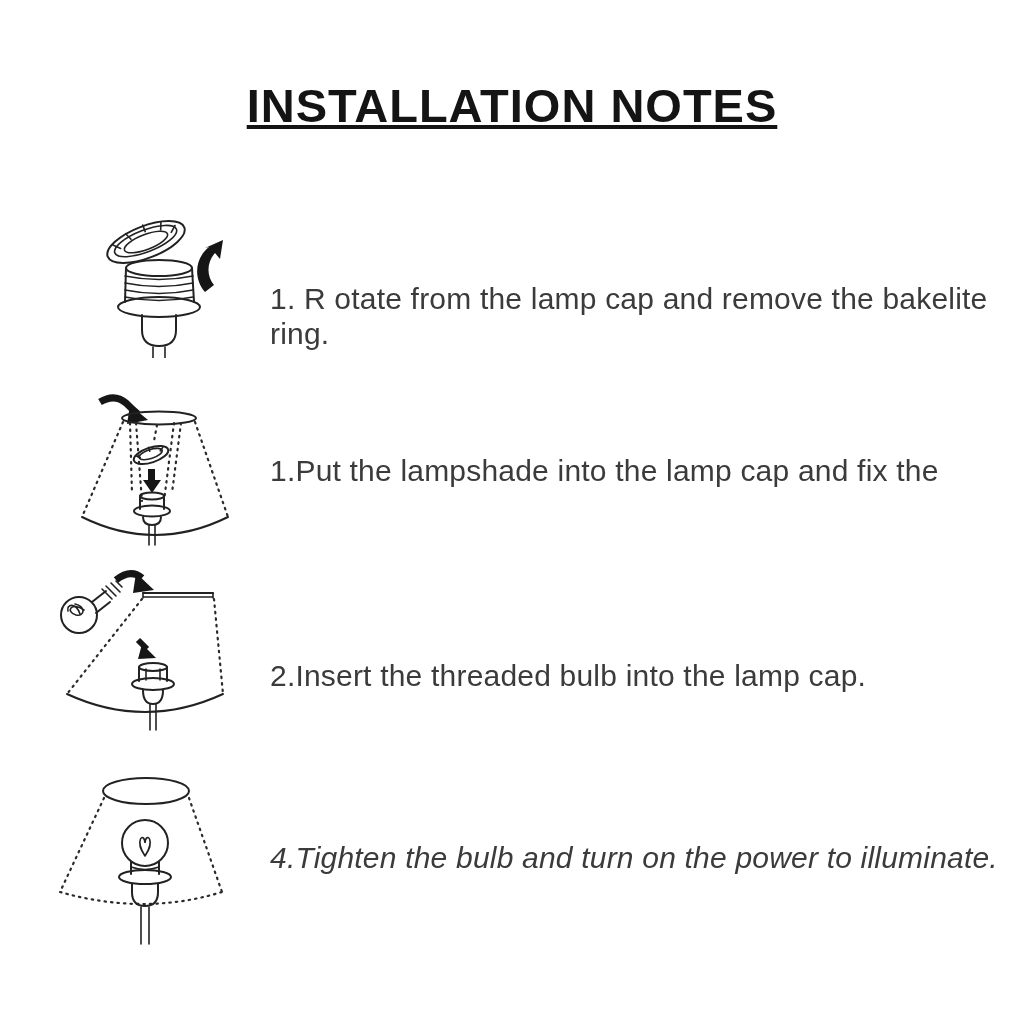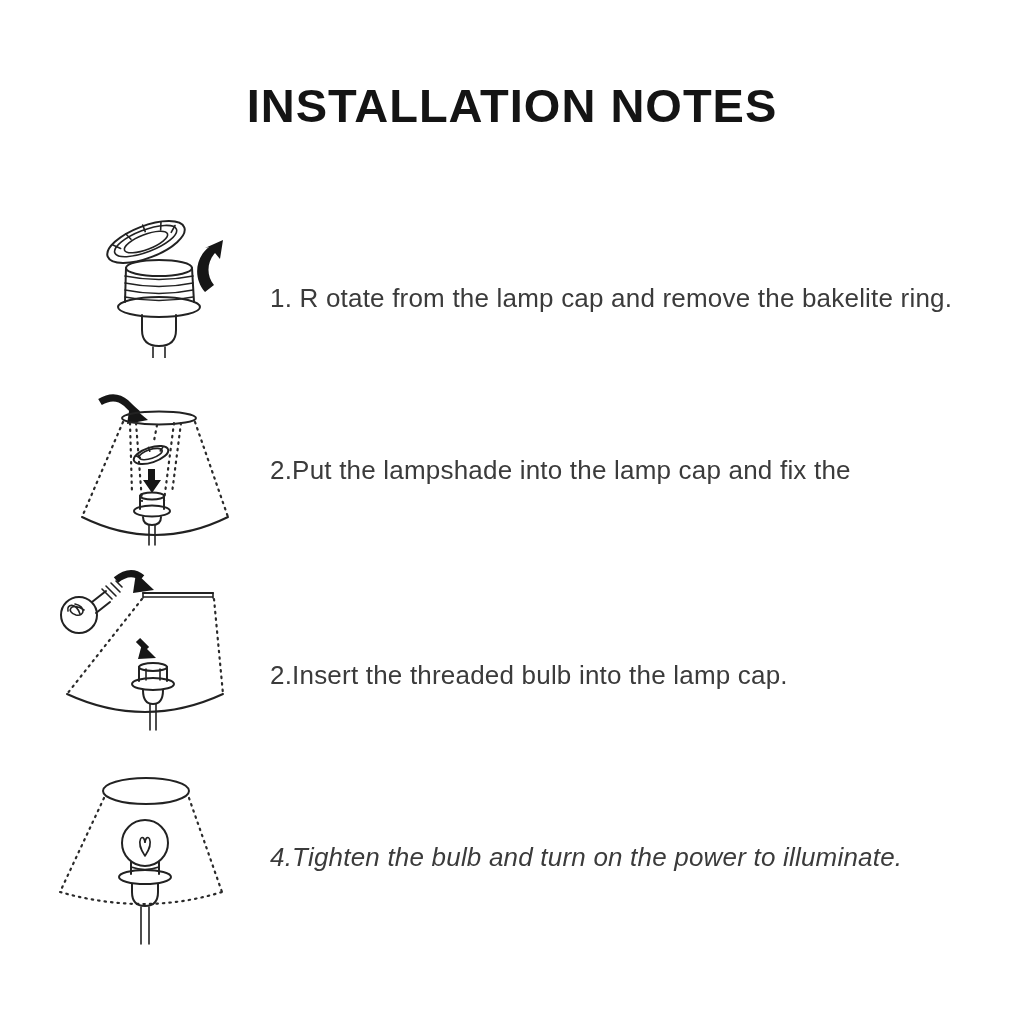--- a/index.html
+++ b/index.html
@@ -5,26 +5,27 @@
   html,body{margin:0;padding:0;}
   body{
     width:1024px;height:1024px;background:#ffffff;
     font-family:"Liberation Sans", sans-serif;position:relative;overflow:hidden;
   }
   .page{position:absolute;inset:0;background:#ffffff;}
   .title{
     position:absolute;top:78px;left:0;width:1024px;margin:0;
     text-align:center;font-size:47px;font-weight:800;letter-spacing:1px;
     color:#141414;
+    text-decoration:underline;
   }
   .figure{position:absolute;}
   .figure svg{display:block;width:100%;height:100%;}
   .step-text{
     position:absolute;left:270px;margin:0;width:730px;
-    font-size:26px;line-height:35px;color:#3b3b3b;letter-spacing:0.2px;
+    font-size:30px;line-height:35px;color:#3b3b3b;letter-spacing:0.2px;
   }
   .step-text .line2{display:block;padding-left:26px;}
   #t1{top:281px;}
   #t2{top:453px;}
   #t3{top:658px;}
   #t4{top:840px;font-style:italic;}
   #f1{left:92px;top:206px;width:146px;height:152px;}
   #f2{left:70px;top:393px;width:168px;height:160px;}
   #f3{left:50px;top:568px;width:186px;height:170px;}
   #f4{left:48px;top:764px;width:192px;height:184px;}
@@ -88,21 +89,21 @@
 
       <path class="solidblack" d="M78,76 h7 v11 h6 l-9,13 l-9,-13 h5 z"></path>
 
       <ellipse class="ink" cx="82" cy="103" rx="12" ry="3.5"></ellipse>
       <path class="ink" d="M70,103 L70,116 M94,103 L94,116"></path>
       <ellipse class="ink" cx="82" cy="118" rx="18" ry="5.5"></ellipse>
       <path class="ink" d="M73,124 Q73,132 82,132 Q91,132 91,124"></path>
       <path class="ink-thin" d="M79,132 L79,152 M85,132 L85,152"></path>
     </svg>
   </div>
-  <p class="step-text" id="t2"><span>2.Put the lampshade into the lamp cap and fix the</span></p>
+  <p class="step-text" id="t2"><span>1.Put the lampshade into the lamp cap and fix the</span></p>
 
   <div class="figure" id="f3">
     <svg viewBox="0 0 186 170">
 
       <circle class="ink" cx="29" cy="47" r="18"></circle>
       <path class="ink-thin" d="M34,42 c-13,-9 -19,2 -8,5 c9,2 10,-9 -1,-11 M30,46 c-4,-12 -14,-10 -12,-3"></path>
       <path class="ink" d="M42,34 L56,23 M46,45 L60,34"></path>
       <path class="ink-thin" d="M52,21 l10,10 M56,18 l10,10 M61,15 l9,9 M66,13 l6,6"></path>
 
       <path class="thick" d="M66,12 C76,4 85,4 92,10"></path>

